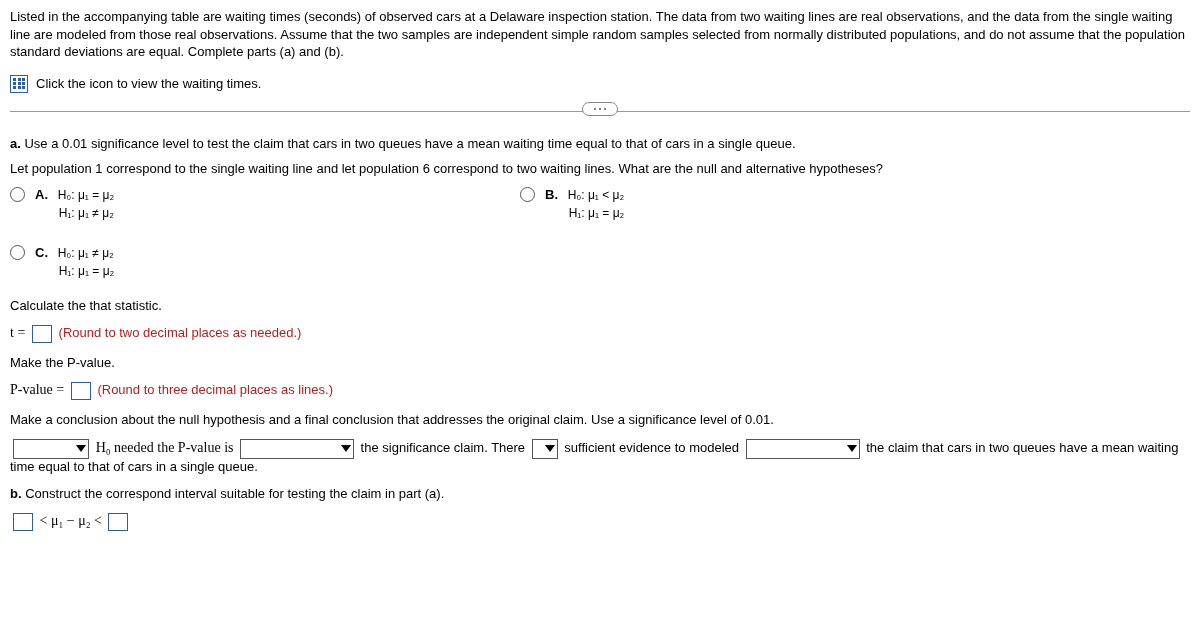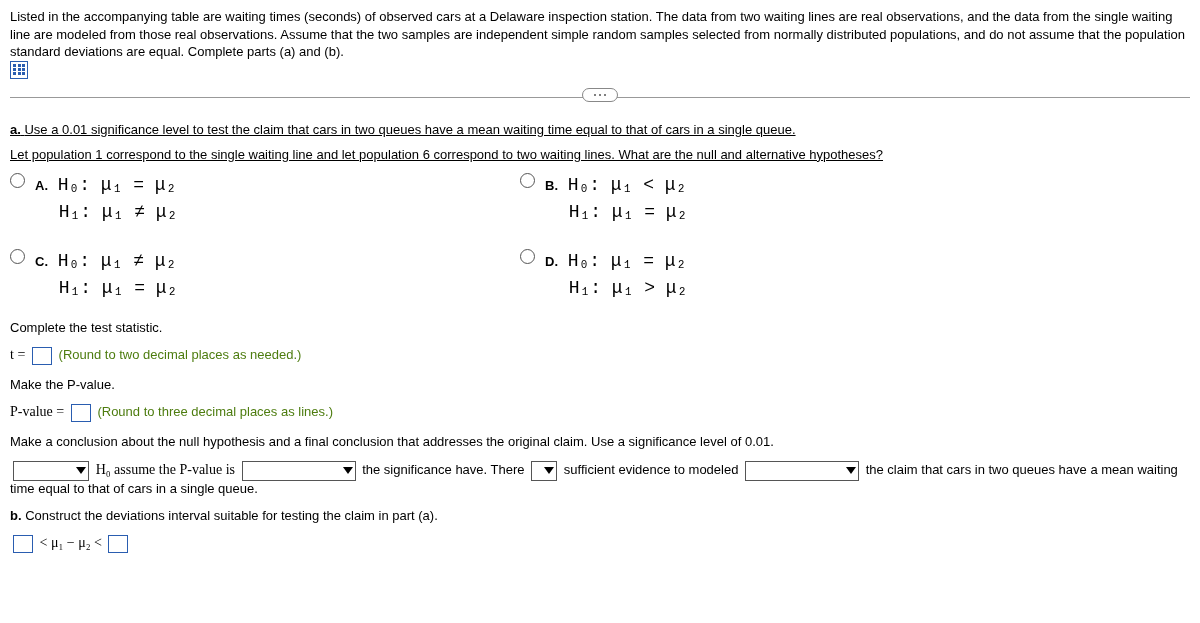--- a/index.html
+++ b/index.html
@@ -5,75 +5,75 @@
   body {
     margin: 0;
     padding: 8px 10px;
     font-family: Arial, Helvetica, sans-serif;
     font-size: 13px;
     color: #000;
     background: #fff;
     width: 1200px;
     box-sizing: border-box;
   }
-  .intro { line-height: 1.35; }
+  .intro { line-height: 1.35; margin-bottom: 14px; }
   .icon-row { display: flex; align-items: center; gap: 8px; margin-bottom: 18px; }
   .table-icon {
     width: 18px; height: 18px;
     border: 1px solid #2a5db0;
     display: inline-flex; flex-direction: column; justify-content: space-evenly;
     box-sizing: border-box; padding: 1px;
   }
   .table-icon .r { display:flex; justify-content: space-evenly; }
   .table-icon .c { width:3px; height:3px; background:#2a5db0; }
   hr.sep {
     border: none; border-top: 1px solid #999; margin: 0 0 12px 0;
     position: relative;
   }
   .pill {
     position: relative; top: -8px; left: 50%; transform: translateX(-50%);
     width: 34px; height: 12px; border:1px solid #888; border-radius: 7px;
     background:#fff; display:flex; justify-content:center; align-items:center;
     gap:3px;
   }
   .pill .d { width:2px; height:2px; background:#555; border-radius:50%; }
-  .sec { margin-bottom: 10px; text-decoration: underline; }
+  .sec { margin-bottom: 10px; }
   .options {
     display: grid;
     grid-template-columns: 1fr 1fr;
     column-gap: 40px;
     row-gap: 22px;
     margin: 10px 0 18px 0;
     width: 980px;
   }
   .opt { display:flex; align-items:flex-start; gap:10px; }
   .radio {
     width:13px; height:13px; border:1px solid #555; border-radius:50%;
     flex:0 0 auto; margin-top:1px; background:#fff;
   }
   .opt-label { font-weight:bold; margin-right:6px; }
-  .hyp { font-family: Liberation Mono, monospace; font-size:18px; line-height:1.5; }
+  .hyp { font-family: Liberation Sans, sans-serif; font-size:12px; line-height:1.5; }
   .line { margin-bottom: 12px; }
   .inbox {
     display:inline-block; min-width:18px; height:16px;
     border:1px solid #2a5db0; background:#fff; vertical-align:middle;
     margin: 0 3px;
   }
   .selbox {
     display:inline-flex; align-items:center; justify-content:flex-end;
     min-width: 70px; height:18px; border:1px solid #555; background:#fff;
     vertical-align:middle; padding: 0 2px; margin: 0 3px;
   }
   .selbox.med { min-width: 108px; }
   .selbox.sm  { min-width: 20px; }
   .tri {
     width:0; height:0; border-left:5px solid transparent; border-right:5px solid transparent;
     border-top:7px solid #000;
   }
-  .hint { color:#4d7c0f; }
+  .hint { color:#b91c1c; }
   .serif { font-family:'Times New Roman', serif; font-size:14px; }
   .b { font-weight:bold; }
 </style>
 </head>
 <body>
 
 <div class="intro">Listed in the accompanying table are waiting times (seconds) of observed cars at a Delaware inspection station. The data from two waiting lines are real observations, and the data from the single waiting line are modeled from those real observations. Assume that the two samples are independent simple random samples selected from normally distributed populations, and do not assume that the population standard deviations are equal. Complete parts (a) and (b).</div>
 
 <div class="icon-row">
   <span class="table-icon">
@@ -86,20 +86,21 @@
         <span class="c"></span>
         <span class="c"></span>
         <span class="c"></span>
       </span>
     <span class="r">
         <span class="c"></span>
         <span class="c"></span>
         <span class="c"></span>
       </span>
   </span>
+  <span>Click the icon to view the waiting times.</span>
 </div>
 
 <hr class="sep">
 <div style="text-align:center; margin-top:-14px; margin-bottom:12px;">
   <span class="pill">
     <span class="d"></span>
       <span class="d"></span>
       <span class="d"></span>
   </span>
 </div>
@@ -131,32 +132,23 @@
   </div>
   <div class="opt">
     <span class="radio"></span>
     <div>
       <span class="opt-label">C.</span>
       <span class="hyp">H₀: μ₁ ≠ μ₂</span><br>
       <span style="display:inline-block; width:20px;"></span>
       <span class="hyp">H₁: μ₁ = μ₂</span>
     </div>
   </div>
-  <div class="opt">
-    <span class="radio"></span>
-    <div>
-      <span class="opt-label">D.</span>
-      <span class="hyp">H₀: μ₁ = μ₂</span><br>
-      <span style="display:inline-block; width:20px;"></span>
-      <span class="hyp">H₁: μ₁ &gt; μ₂</span>
-    </div>
-  </div>
 </div>
 
-<div class="line">Complete the test statistic.</div>
+<div class="line">Calculate the that statistic.</div>
 
 <div class="line">
   <span class="serif">t =</span>
   <span class="inbox"></span>
   <span class="hint">(Round to two decimal places as needed.)</span>
 </div>
 
 <div class="line">Make the P-value.</div>
 
 <div class="line">
@@ -164,38 +156,38 @@
   <span class="inbox"></span>
   <span class="hint">(Round to three decimal places as lines.)</span>
 </div>
 
 <div class="line">Make a conclusion about the null hypothesis and a final conclusion that addresses the original claim. Use a significance level of 0.01.</div>
 
 <div class="line">
   <span class="selbox wide">
       <span class="tri"></span>
     </span>
-  <span class="serif"> H₀ assume the P-value is </span>
+  <span class="serif"> H₀ needed the P-value is </span>
   <span class="selbox med">
       <span class="tri"></span>
     </span>
-  <span> the significance have. There </span>
+  <span> the significance claim. There </span>
   <span class="selbox sm">
       <span class="tri"></span>
     </span>
   <span> sufficient evidence to modeled </span>
   <span class="selbox med">
       <span class="tri"></span>
     </span>
   <span> the claim that cars in two queues have a mean waiting time equal to that of cars in a single queue.</span>
 </div>
 
 <div class="line">
   <span class="b">b.</span>
-  <span>Construct the deviations interval suitable for testing the claim in part (a).</span>
+  <span>Construct the correspond interval suitable for testing the claim in part (a).</span>
 </div>
 
 <div class="line serif">
   <span class="inbox"></span>
   <span>&lt;</span>
   <span>μ₁ − μ₂</span>
   <span>&lt;</span>
   <span class="inbox"></span>
 </div>
 

